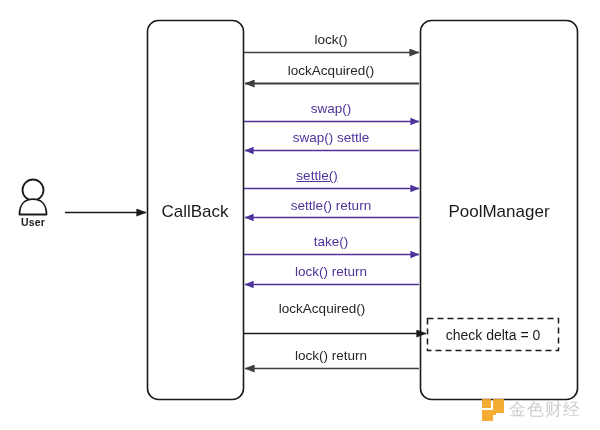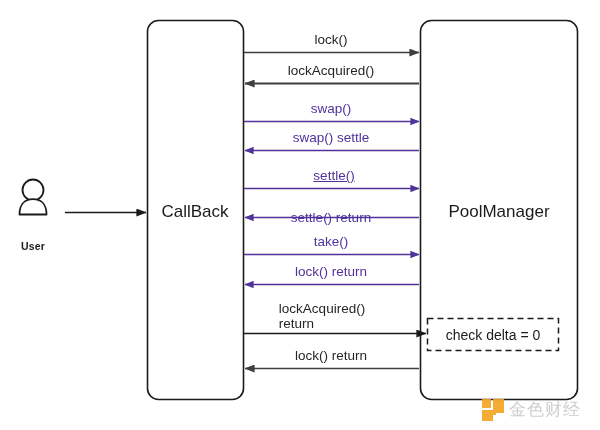--- a/index.html
+++ b/index.html
@@ -166,41 +166,40 @@
 
     <g>
       <rect x="427.5" y="318.5" width="131" height="32" fill="#ffffff" stroke="#1b1b1b" stroke-width="1.5" stroke-dasharray="6 4"></rect>
     </g>
   </svg>
 
   <div class="lbl lifeline-title" style="left:195px; top:212px;">CallBack</div>
 
   <div class="lbl lifeline-title" style="left:499px; top:212px;">PoolManager</div>
 
-  <div class="lbl actor-label" style="left:33px; top:216px;margin-top:24px;">User</div>
+  <div class="lbl actor-label" style="left:33px; top:216px;">User</div>
 
   <div class="lbl msg-label" style="left:331px; top:32px;">lock()</div>
 
   <div class="lbl msg-label" style="left:331px; top:63px;">lockAcquired()</div>
 
   <div class="lbl msg-label purple" style="left:331px; top:101px;">swap()</div>
 
   <div class="lbl msg-label purple" style="left:331px; top:130px;">swap() settle</div>
 
-  <div class="lbl msg-label purple" style="left:334px; top:168px;text-decoration:underline;">settle()</div>
-
-  <div class="lbl msg-label purple" style="left:331px; top:210px;">settle() return</div>
+  <div class="lbl msg-label purple" style="left:317px; top:168px;text-decoration:underline;">settle()</div>
+
+  <div class="lbl msg-label purple" style="left:331px; top:198px;">settle() return</div>
 
   <div class="lbl msg-label purple" style="left:331px; top:234px;">take()</div>
 
   <div class="lbl msg-label purple" style="left:331px; top:264px;">lock() return</div>
 
   <div class="lbl msg-label" style="left:322px; top:301px; text-align:left; transform:translateX(-50%);">
     <div style="text-align:left;">lockAcquired()</div>
-    <div style="text-align:left;">return</div>
   </div>
 
   <div class="lbl msg-label" style="left:331px; top:348px;">lock() return</div>
 
   <div class="lbl note-label" style="left:493px; top:335px;">check delta = 0</div>
 
   <div id="watermark">
     <div class="wm-mark">
       <div class="sq-a"></div>
       <div class="sq-b"></div>

